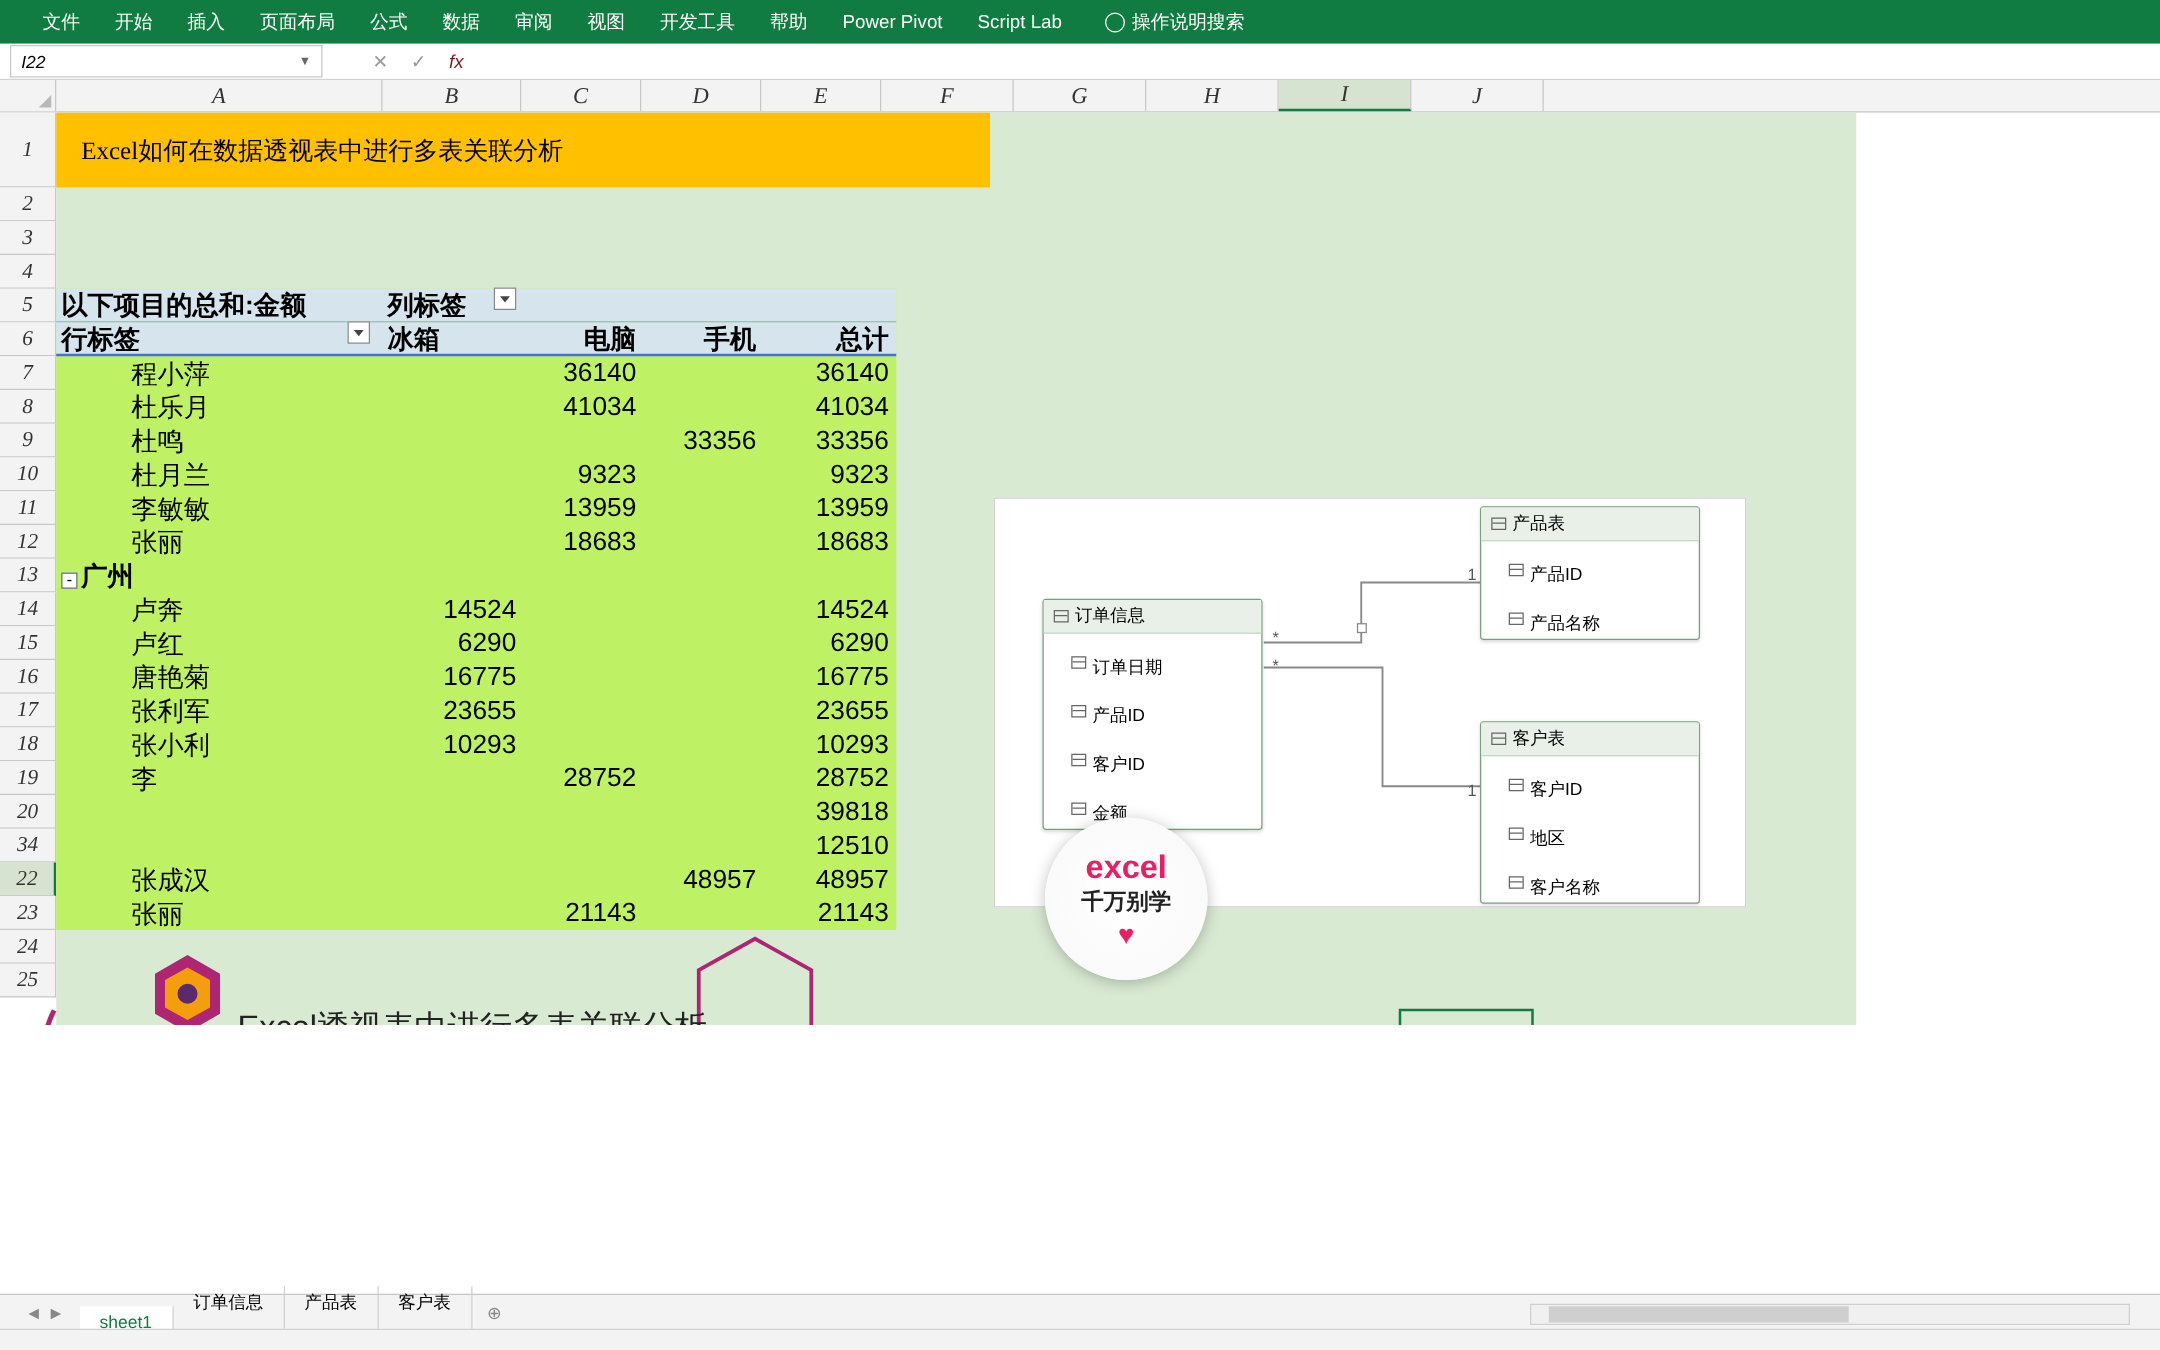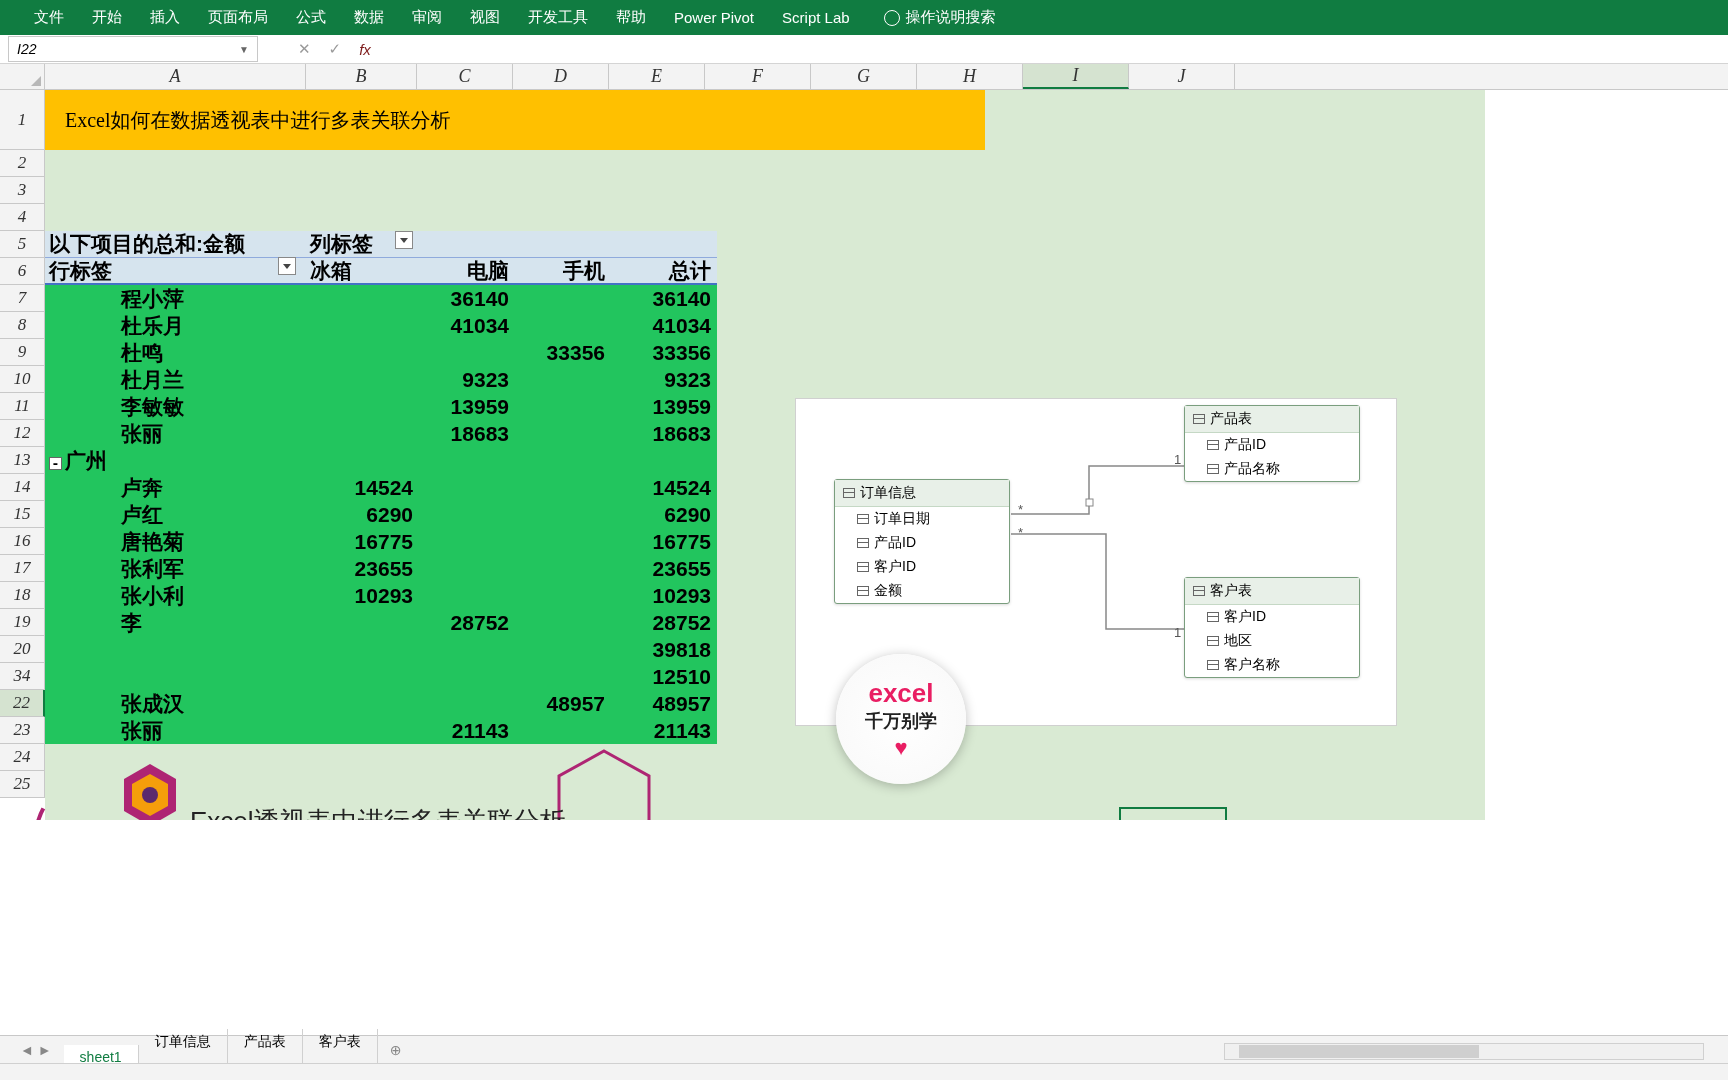--- a/index.html
+++ b/index.html
@@ -19,36 +19,36 @@
 .colh { border-right:1px solid #c8c8c8; text-align:center; font-size:18px; font-family:"Times New Roman",serif; font-style:italic; color:#333; display:flex; align-items:center; justify-content:center; }
 .colh.sel { background:#d5e3d0; border-bottom:2px solid #107c41; }
 .sheet { position:relative; height:730px; overflow:hidden; }
 .row { display:flex; height:27px; }
 .row.tall { height:60px; }
 .rh { width:45px; background:#f3f3f3; border-right:1px solid #c8c8c8; border-bottom:1px solid #c8c8c8; text-align:center; font-size:17px; font-family:"Times New Roman",serif; font-style:italic; color:#333; display:flex; align-items:center; justify-content:center; }
 .rh.sel { background:#d5e3d0; border-right:2px solid #107c41; }
 .cells { flex:1; position:relative; height:100%; }
 .sheet-bg { position:absolute; left:45px; top:0; width:1440px; height:730px; background:#d9ead3; z-index:0; }
 .row .cells > div { position:absolute; height:100%; display:flex; align-items:center; font-size:20px; font-family:"SimSun",serif; }
-.title-cell { position:absolute; left:0; width:940px; height:100%; background:#ffc000; color:#000; font-size:38px; font-family:"Microsoft YaHei"; font-weight:500; padding-left:20px; display:flex; align-items:center; }
-.pv-area { position:absolute; left:45px; top:141px; width:672px; background:#22c55e; z-index:2;font-weight:bold; }
+.title-cell { position:absolute; left:0; width:747px; height:100%; background:#ffc000; color:#000; font-size:38px; font-family:"Microsoft YaHei"; font-weight:500; padding-left:20px; display:flex; align-items:center; }
+.pv-area { position:absolute; left:45px; top:141px; width:672px; background:#bef264; z-index:2; }
 .pv-row { display:flex; height:27px; align-items:center; font-size:21px; font-family:"SimSun",serif; }
 .pv-row.hdr { background:#d6e4ee; border-bottom:1px solid #8faadc; }
 .pv-row.hdr2 { background:#d6e4ee; border-bottom:2px solid #4472c4; }
 .pv-row .c { padding:0 4px; }
 .dd-btn { display:inline-block; width:18px; height:18px; border:1px solid #888; background:#fff; position:relative; margin-left:4px; }
 .dd-btn::after { content:""; position:absolute; left:4px; top:6px; border-left:4px solid transparent; border-right:4px solid transparent; border-top:5px solid #444; }
 .expand { display:inline-block; width:13px; height:13px; border:1px solid #666; background:#fff; text-align:center; line-height:11px; font-size:13px; margin-right:3px; font-family:monospace; }
 .cA{width:261px;} .cB{width:111px;text-align:right;justify-content:flex-end;} .cC{width:96px;text-align:right;justify-content:flex-end;} .cD{width:96px;text-align:right;justify-content:flex-end;} .cE{width:106px;text-align:right;justify-content:flex-end;}
 .pv-row .cA{padding-left:4px;}
-.pv-row .indent1{padding-left:76px;}
+.pv-row .indent1{padding-left:60px;}
 .erd { position:absolute; left:795px; top:308px; width:602px; height:328px; background:#fff; border:1px solid #d0d0d0; z-index:3; }
 .erd-box { position:absolute; background:#fff; border:1px solid #7a9e7e; border-radius:3px; font-size:14px; box-shadow:0 1px 3px rgba(0,0,0,0.15); }
 .erd-box .bh { background:#e8f0e8; padding:4px 8px; font-weight:500; border-bottom:1px solid #c5d8c5; display:flex; align-items:center; gap:5px; }
-.erd-box .bf { padding:3px 8px 3px 22px; display:flex; align-items:center; gap:5px; }
+.erd-box .bf { padding:3px 8px 3px 22px; display:flex; align-items:flex-start; gap:5px;margin-top:15px; }
 .tbl-ico { width:12px; height:10px; border:1px solid #666; position:relative; display:inline-block; }
 .tbl-ico::before { content:""; position:absolute; left:0; right:0; top:3px; border-top:1px solid #666; }
 .erd svg { position:absolute; left:0; top:0; width:100%; height:100%; pointer-events:none; }
 .sel-cell { position:absolute; border:2px solid #107c41; z-index:5; pointer-events:none; }
 .sel-cell::after { content:""; position:absolute; right:-3px; bottom:-3px; width:6px; height:6px; background:#107c41; }
 .logo-badge { position:absolute; left:836px; top:564px; width:130px; height:130px; border-radius:50%; background:radial-gradient(#fff,#f8f8f8); box-shadow:0 2px 12px rgba(0,0,0,0.25); z-index:10; display:flex; flex-direction:column; align-items:center; justify-content:center; }
 .logo-badge .l1 { color:#e91e63; font-size:26px; font-weight:bold; font-family:Arial; }
 .logo-badge .l2 { color:#222; font-size:18px; font-weight:bold; }
 .logo-badge .heart { color:#e91e63; font-size:22px; margin-top:2px; }
 .hex-overlay { position:absolute; left:554px; top:656px; z-index:12; }

